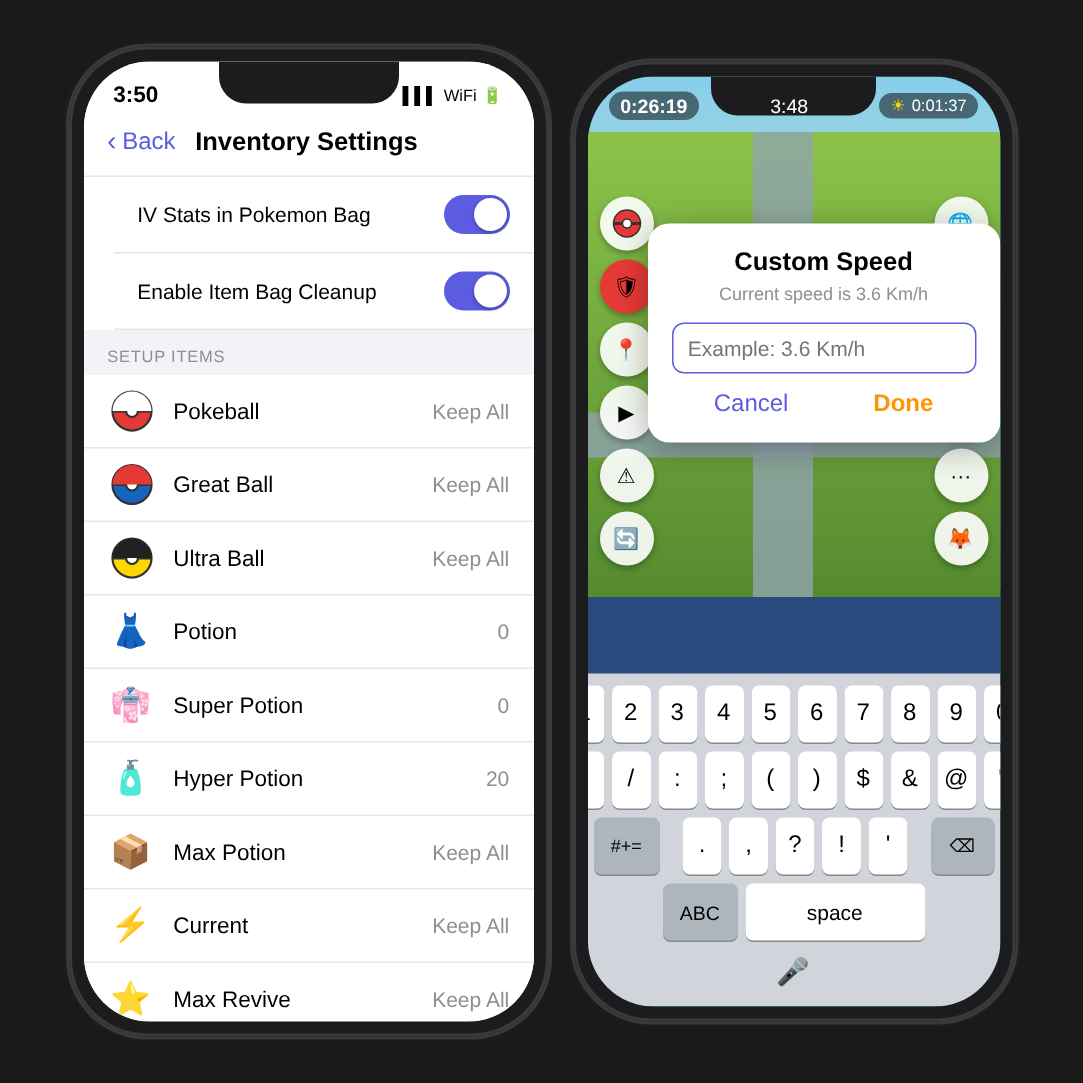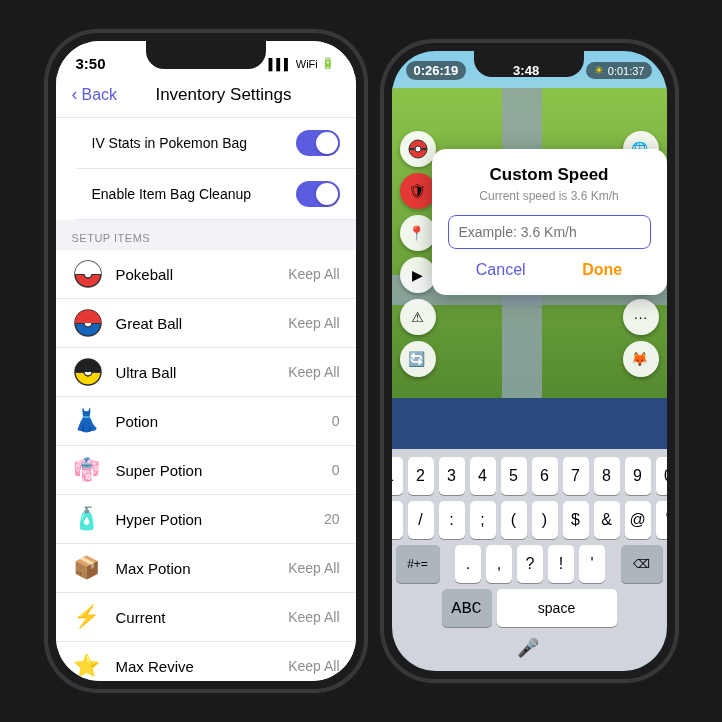--- a/index.html
+++ b/index.html
@@ -91,23 +91,23 @@
       align-items: center;
       gap: 4px;
       cursor: pointer;
     }
     .back-chevron {
       font-size: 18px;
       color: #5c5ce0;
     }
     .nav-title {
       flex: 1;
-      text-align: right;
+      text-align: center;
       font-size: 17px;
-      font-weight: 400;
+      font-weight: 700;
       color: #000;
       margin-right: 48px;
     }
 
     
     .settings-section {
       background: #fff;
       margin-top: 0;
     }
     .toggle-row {
@@ -522,21 +522,21 @@
 
           <div style="position:absolute;bottom:0;left:40%;width:40px;height:100%;background:#90a4ae;opacity:0.8;"></div>
           <div style="position:absolute;bottom:30%;left:0;right:0;height:30px;background:#90a4ae;opacity:0.8;"></div>
 
           <div class="map-element" style="bottom:35%;left:42%;font-size:24px;z-index:15;">🧑</div>
           <div class="map-element" style="bottom:45%;left:25%;font-size:20px;z-index:15;">🌀</div>
         </div>
 
         <div class="status-bar-right">
           <div class="time-badge">0:26:19</div>
-          <span style="color:#fff;font-size:13px;font-weight:700;">3:48</span>
+          <span style="color:#fff;font-size:13px;font-weight:400;">3:48</span>
           <div class="timer-badge">
             <span class="sun-icon">☀</span>
             <span>0:01:37</span>
           </div>
         </div>
 
         <div class="hud-left">
           <div class="hud-circle">
             <svg width="20" height="20" viewBox="0 0 20 20">
                 <circle cx="10" cy="10" r="9" fill="#e53935" stroke="#333" stroke-width="1"></circle>
@@ -602,21 +602,21 @@
             <div style="flex:0.3;"></div>
             <div class="key">.</div>
             <div class="key">,</div>
             <div class="key">?</div>
             <div class="key">!</div>
             <div class="key">'</div>
             <div style="flex:0.3;"></div>
             <div class="key key-dark key-backspace">⌫</div>
           </div>
           <div class="key-row">
-            <div class="key key-dark key-abc" style="font-size:17px;font-family:Liberation Mono, monospace;">ABC</div>
+            <div class="key key-dark key-abc" style="font-size:13px;">ABC</div>
             <div class="key key-space" style="font-size:14px;flex:3;max-width:120px;">space</div>
           </div>
           <div class="mic-bar">
             <span class="mic-icon">🎤</span>
           </div>
         </div>
 
       </div>
     </div>
   </div>

